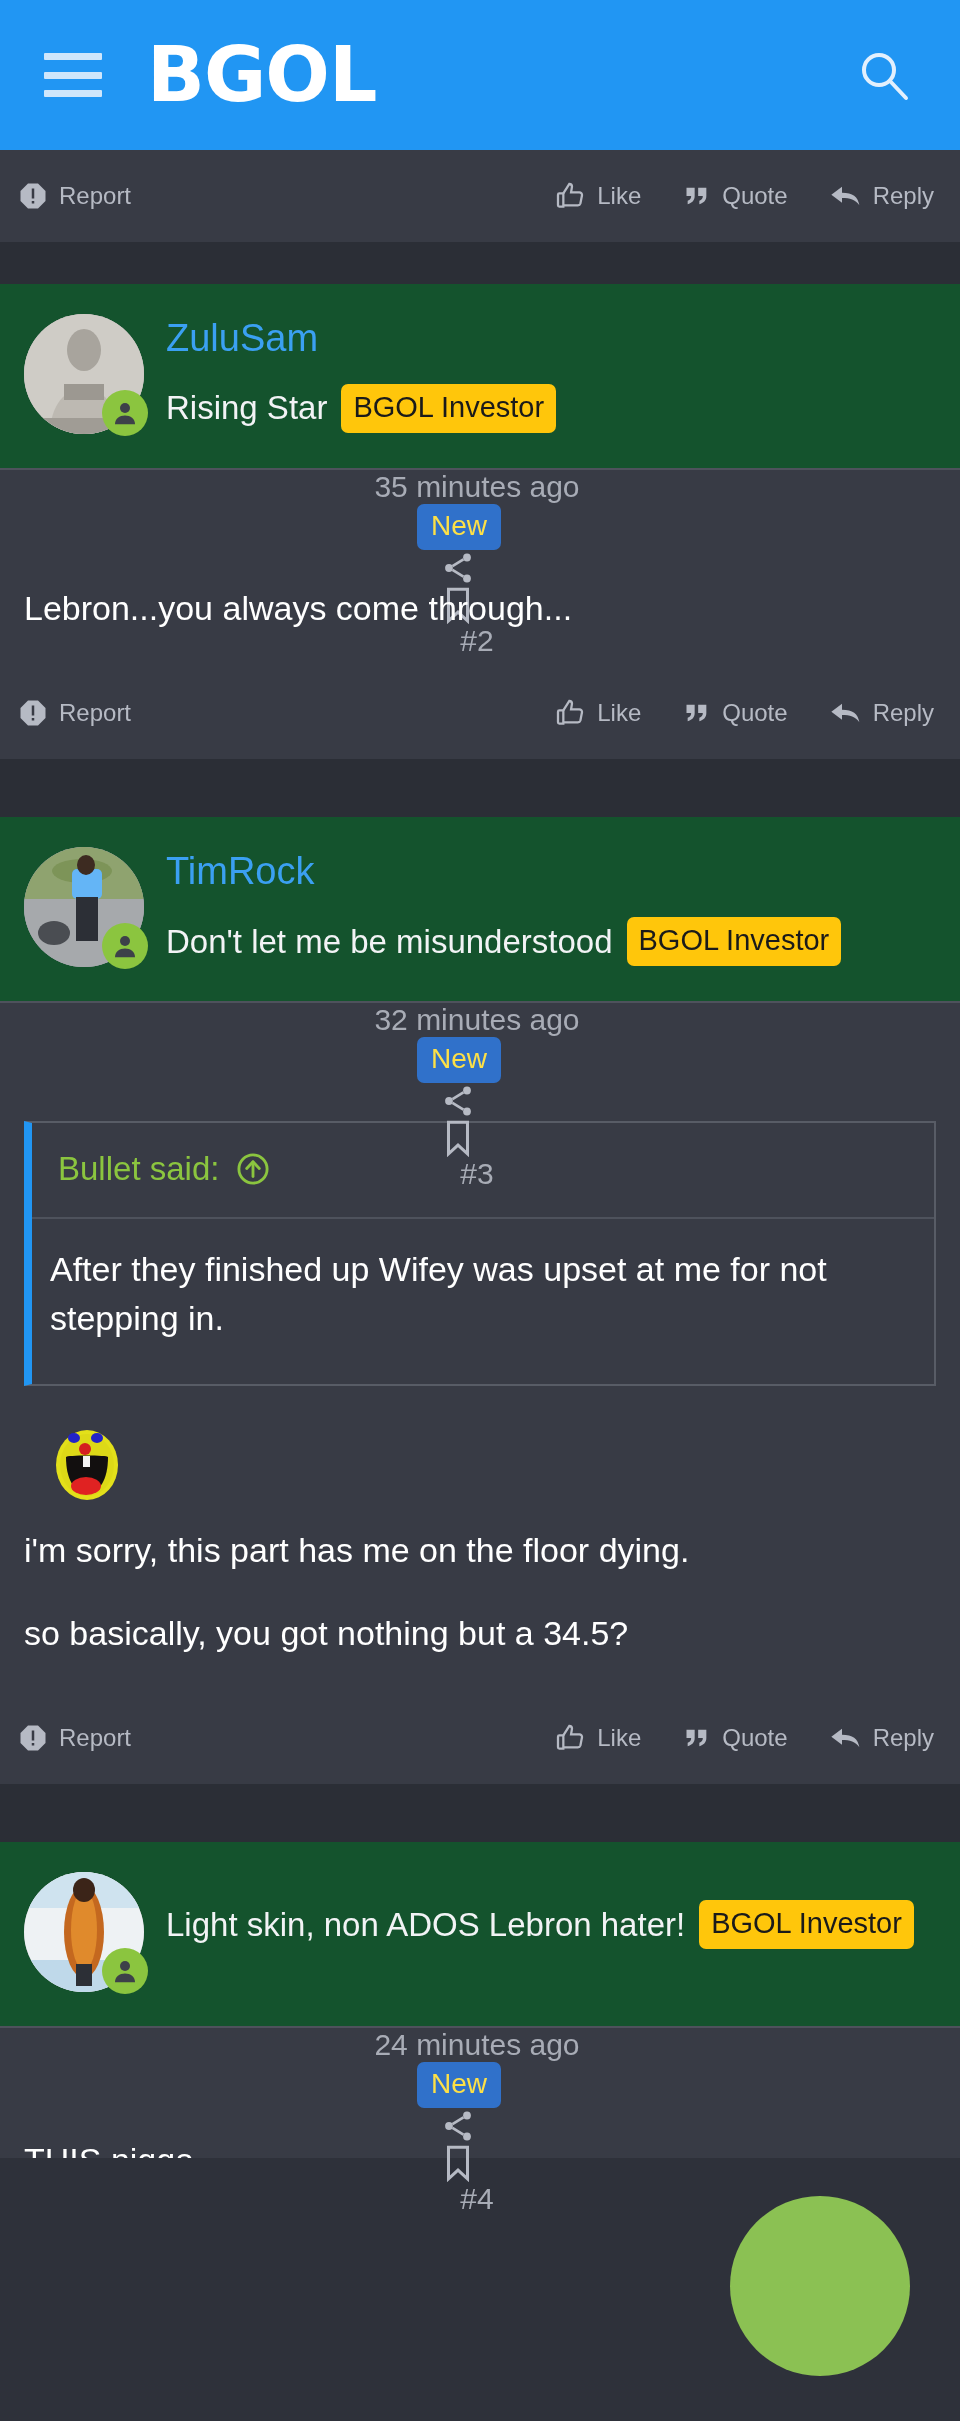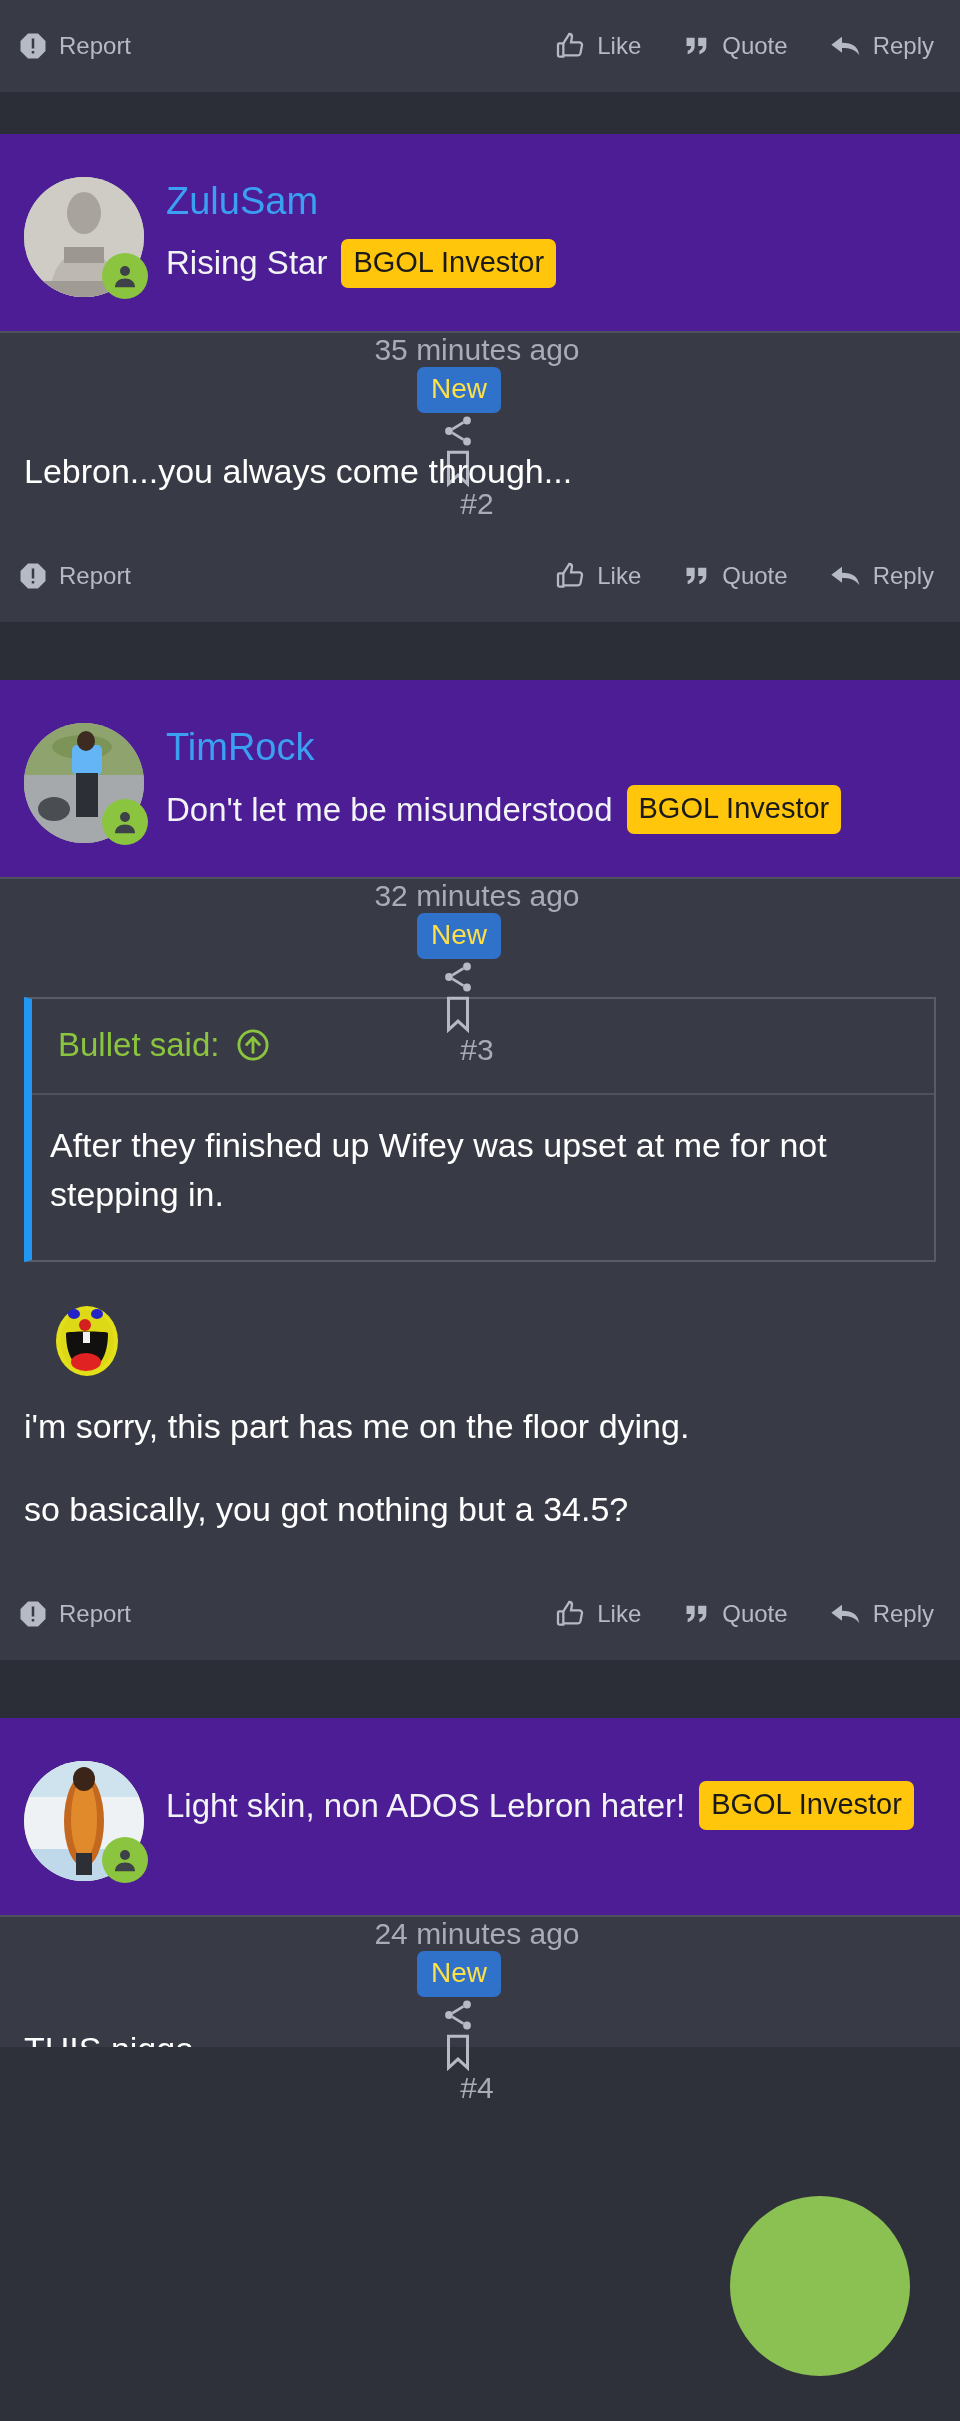--- a/index.html
+++ b/index.html
@@ -55,43 +55,43 @@
     cursor: pointer;
     white-space: nowrap;
   }
   .act.first { margin-left: 0; }
   .act .glyph { display: inline-flex; align-items: center; }
 
   .gap { background: #2b2e36; height: 42px; }
   .gap.tall { height: 58px; }
 
   .post-head {
-    background: #4c1d95;
-    padding: 43px 24px 34px 24px;
+    background: #14532d;
+    padding: 30px 24px 34px 24px;
     display: flex;
     align-items: flex-start;
     position: relative;
   }
   .avatar-wrap { position: relative; width: 120px; height: 120px; flex: 0 0 120px; }
   .avatar {
     width: 120px; height: 120px; border-radius: 50%;
     overflow: hidden; background: #8d8f97; display:block;
   }
   .avatar svg { display:block; width:120px; height:120px; }
   .status-dot {
     position: absolute; right: -4px; bottom: -2px;
     width: 46px; height: 46px; border-radius: 50%;
     background: #8bc53f;
     display: flex; align-items: center; justify-content: center;
   }
   .status-dot svg { display: block; }
 
   .head-text { margin-left: 22px; padding-top: 4px; flex: 1; min-width: 0; }
   .username { color: #3ba0f2; font-size: 38px; line-height: 1.1; }
-  .title-line { margin-top: 16px; display: flex; align-items: center; flex-wrap: wrap; gap: 0; }
+  .title-line { margin-top: 24px; display: flex; align-items: center; flex-wrap: wrap; gap: 0; }
   .usertitle { color: #f2f3f5; font-size: 33px; }
   .badge-investor {
     background: #ffc60b;
     color: #1a1a1a;
     font-size: 29px;
     padding: 7px 12px 9px 12px;
     border-radius: 7px;
     margin-left: 14px;
     white-space: nowrap;
   }
@@ -163,20 +163,34 @@
     pointer-events: none;
   }
 
   .clip { overflow: hidden; }
 </style>
 </head>
 <body>
 
 <div class="page">
 
+  <div class="appbar">
+    <div class="hamburger">
+      <span></span>
+        <span></span>
+        <span></span>
+    </div>
+    <div class="brand">BGOL</div>
+    <div class="search-icon">
+      <svg viewBox="0 0 52 52" width="52" height="52" fill="none" stroke="#e3f0fd" stroke-width="4">
+        <circle cx="21" cy="21" r="15"></circle>
+        <line x1="32" y1="32" x2="48" y2="49" stroke-linecap="round"></line>
+      </svg>
+    </div>
+  </div>
 
   <div class="action-row">
     <div class="act first">
       <span class="glyph">
         <svg width="30" height="30" viewBox="0 0 24 24">
             <polygon points="8,2 16,2 22,8 22,16 16,22 8,22 2,16 2,8" fill="#b6bac4"></polygon>
             <rect x="11" y="6" width="2" height="8" fill="#383b45"></rect>
             <rect x="11" y="16" width="2" height="2" fill="#383b45"></rect>
           </svg>
       </span>

